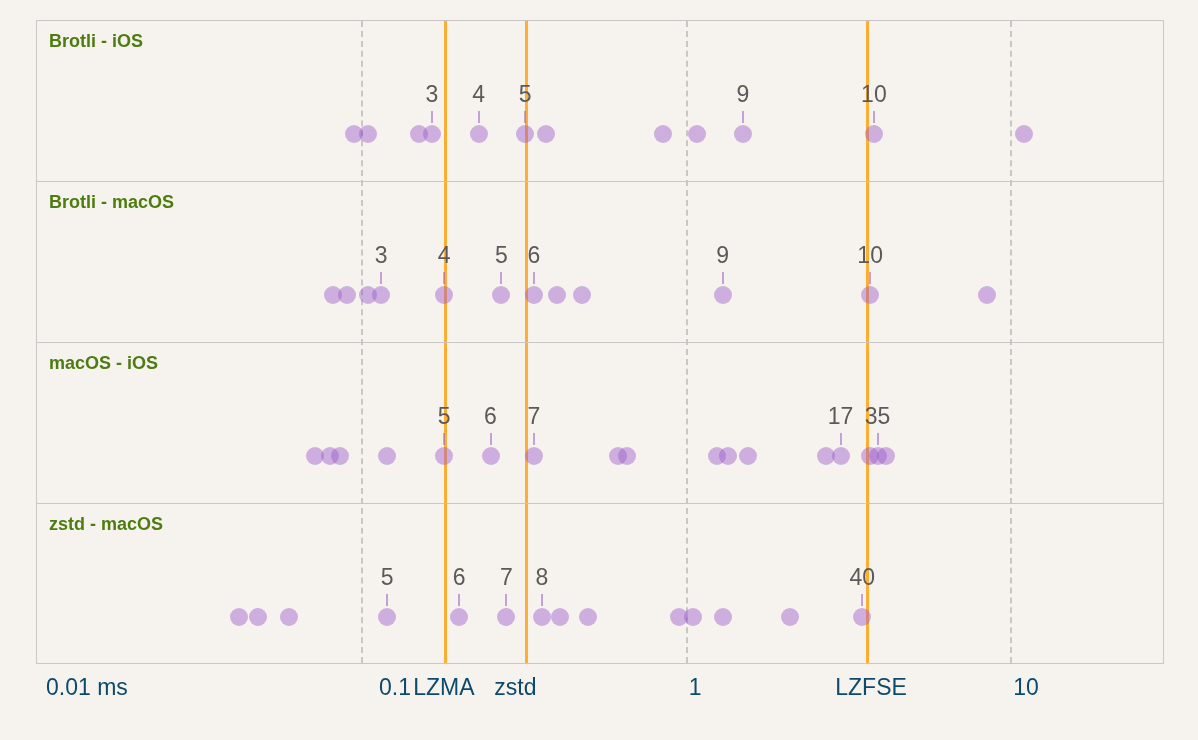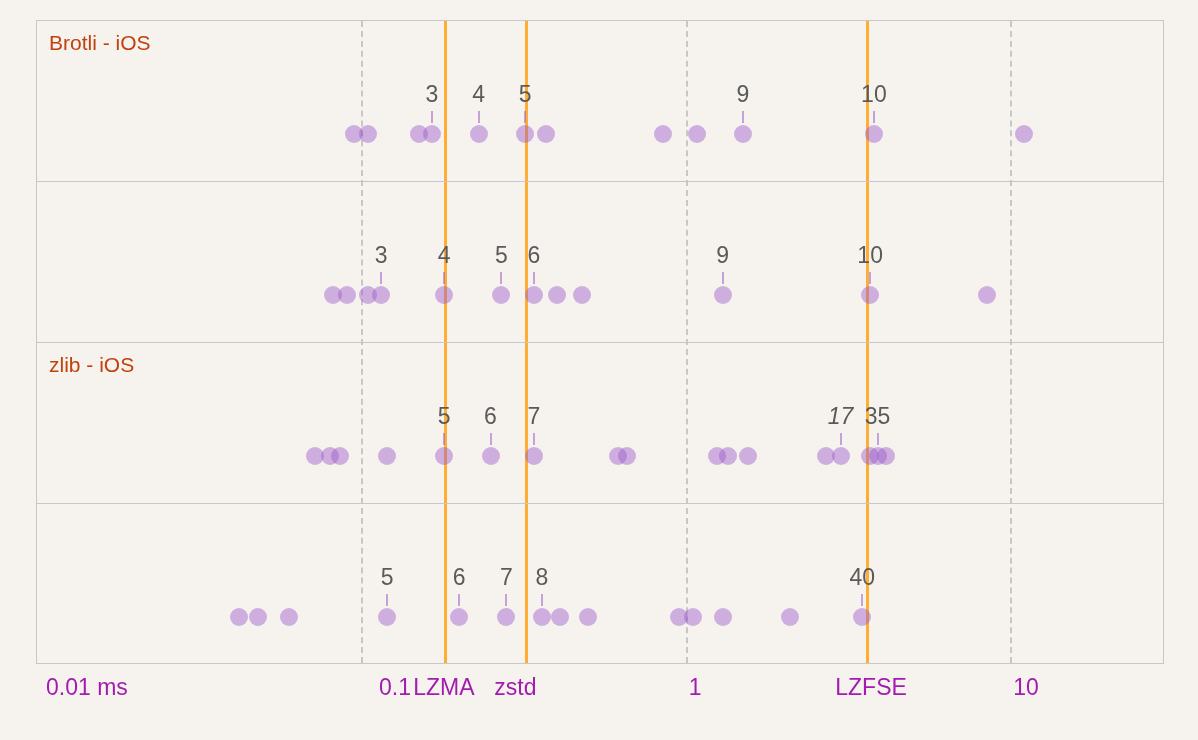--- a/index.html
+++ b/index.html
@@ -30,38 +30,39 @@
     position: absolute;
     left: 36px;
     top: 664px;
     width: 1128px;
     height: 56px;
   }
   .x-tick-label, .ref-label {
     position: absolute;
     top: 10px;
     font-size: 23px;
-    color: #a21caf;
+    color: #0c4a6e;
     white-space: nowrap;
   }
   .row {
     position: absolute;
     left: 0;
     width: 100%;
     height: 161px;
     border-bottom: 1px solid #c7c7c7;
   }
   .row:last-child { border-bottom: none; }
   .row-label {
     position: absolute;
     top: 10px;
     left: 12px;
-    font-size: 21px;
-    color: #c2410c;
+    font-size: 18px;
+    color: #4d7c0f;
     white-space: nowrap;
+    font-weight: bold;
   }
   .gridline {
     position: absolute;
     top: 0;
     bottom: 0;
     width: 0;
     border-left: 2px dashed #c7c7c7;
   }
   .refline {
     position: absolute;
@@ -124,20 +125,21 @@
         <div class="dot" style="left: 659.655px; top: 112.7px;"></div>
         <div class="dot" style="left: 705.938px; top: 112.7px;"></div>
         <div class="point-tick" style="left: 705.938px; top: 90.16px;"></div>
         <div class="point-label" style="left: 705.938px; top: 59.57px;">9</div>
         <div class="dot" style="left: 836.898px; top: 112.7px;"></div>
         <div class="point-tick" style="left: 836.898px; top: 90.16px;"></div>
         <div class="point-label" style="left: 836.898px; top: 59.57px;">10</div>
         <div class="dot" style="left: 986.647px; top: 112.7px;"></div>
       </div>
       <div class="row" style="top: 161px; height: 161px;">
+        <div class="row-label">Brotli - macOS</div>
         <div class="dot" style="left: 296.447px; top: 112.7px;"></div>
         <div class="dot" style="left: 309.562px; top: 112.7px;"></div>
         <div class="dot" style="left: 331.28px; top: 112.7px;"></div>
         <div class="dot" style="left: 344.097px; top: 112.7px;"></div>
         <div class="point-tick" style="left: 344.097px; top: 90.16px;"></div>
         <div class="point-label" style="left: 344.097px; top: 59.57px;">3</div>
         <div class="dot" style="left: 407.218px; top: 112.7px;"></div>
         <div class="point-tick" style="left: 407.218px; top: 90.16px;"></div>
         <div class="point-label" style="left: 407.218px; top: 59.57px;">4</div>
         <div class="dot" style="left: 464.343px; top: 112.7px;"></div>
@@ -150,21 +152,21 @@
         <div class="dot" style="left: 545.405px; top: 112.7px;"></div>
         <div class="dot" style="left: 685.777px; top: 112.7px;"></div>
         <div class="point-tick" style="left: 685.777px; top: 90.16px;"></div>
         <div class="point-label" style="left: 685.777px; top: 59.57px;">9</div>
         <div class="dot" style="left: 833.141px; top: 112.7px;"></div>
         <div class="point-tick" style="left: 833.141px; top: 90.16px;"></div>
         <div class="point-label" style="left: 833.141px; top: 59.57px;">10</div>
         <div class="dot" style="left: 950.322px; top: 112.7px;"></div>
       </div>
       <div class="row" style="top: 322px; height: 161px;">
-        <div class="row-label">zlib - iOS</div>
+        <div class="row-label">macOS - iOS</div>
         <div class="dot" style="left: 278.124px; top: 112.7px;"></div>
         <div class="dot" style="left: 292.968px; top: 112.7px;"></div>
         <div class="dot" style="left: 303.157px; top: 112.7px;"></div>
         <div class="dot" style="left: 350.093px; top: 112.7px;"></div>
         <div class="dot" style="left: 407.218px; top: 112.7px;"></div>
         <div class="point-tick" style="left: 407.218px; top: 90.16px;"></div>
         <div class="point-label" style="left: 407.218px; top: 59.57px;">5</div>
         <div class="dot" style="left: 453.501px; top: 112.7px;"></div>
         <div class="point-tick" style="left: 453.501px; top: 90.16px;"></div>
         <div class="point-label" style="left: 453.501px; top: 59.57px;">6</div>
@@ -172,28 +174,29 @@
         <div class="point-tick" style="left: 496.821px; top: 90.16px;"></div>
         <div class="point-label" style="left: 496.821px; top: 59.57px;">7</div>
         <div class="dot" style="left: 581.463px; top: 112.7px;"></div>
         <div class="dot" style="left: 590.271px; top: 112.7px;"></div>
         <div class="dot" style="left: 680.251px; top: 112.7px;"></div>
         <div class="dot" style="left: 691.094px; top: 112.7px;"></div>
         <div class="dot" style="left: 710.557px; top: 112.7px;"></div>
         <div class="dot" style="left: 788.75px; top: 112.7px;"></div>
         <div class="dot" style="left: 803.594px; top: 112.7px;"></div>
         <div class="point-tick" style="left: 803.594px; top: 90.16px;"></div>
-        <div class="point-label" style="left: 803.594px; top: 59.57px; font-style: italic;">17</div>
+        <div class="point-label" style="left: 803.594px; top: 59.57px;">17</div>
         <div class="dot" style="left: 833.141px; top: 112.7px;"></div>
         <div class="dot" style="left: 840.558px; top: 112.7px;"></div>
         <div class="point-tick" style="left: 840.558px; top: 90.16px;"></div>
         <div class="point-label" style="left: 840.558px; top: 59.57px;">35</div>
         <div class="dot" style="left: 849.311px; top: 112.7px;"></div>
       </div>
       <div class="row" style="top: 483px; height: 161px;">
+        <div class="row-label">zstd - macOS</div>
         <div class="dot" style="left: 202.186px; top: 112.7px;"></div>
         <div class="dot" style="left: 220.999px; top: 112.7px;"></div>
         <div class="dot" style="left: 252.437px; top: 112.7px;"></div>
         <div class="dot" style="left: 350.093px; top: 112.7px;"></div>
         <div class="point-tick" style="left: 350.093px; top: 90.16px;"></div>
         <div class="point-label" style="left: 350.093px; top: 59.57px;">5</div>
         <div class="dot" style="left: 422.062px; top: 112.7px;"></div>
         <div class="point-tick" style="left: 422.062px; top: 90.16px;"></div>
         <div class="point-label" style="left: 422.062px; top: 59.57px;">6</div>
         <div class="dot" style="left: 469.467px; top: 112.7px;"></div>

